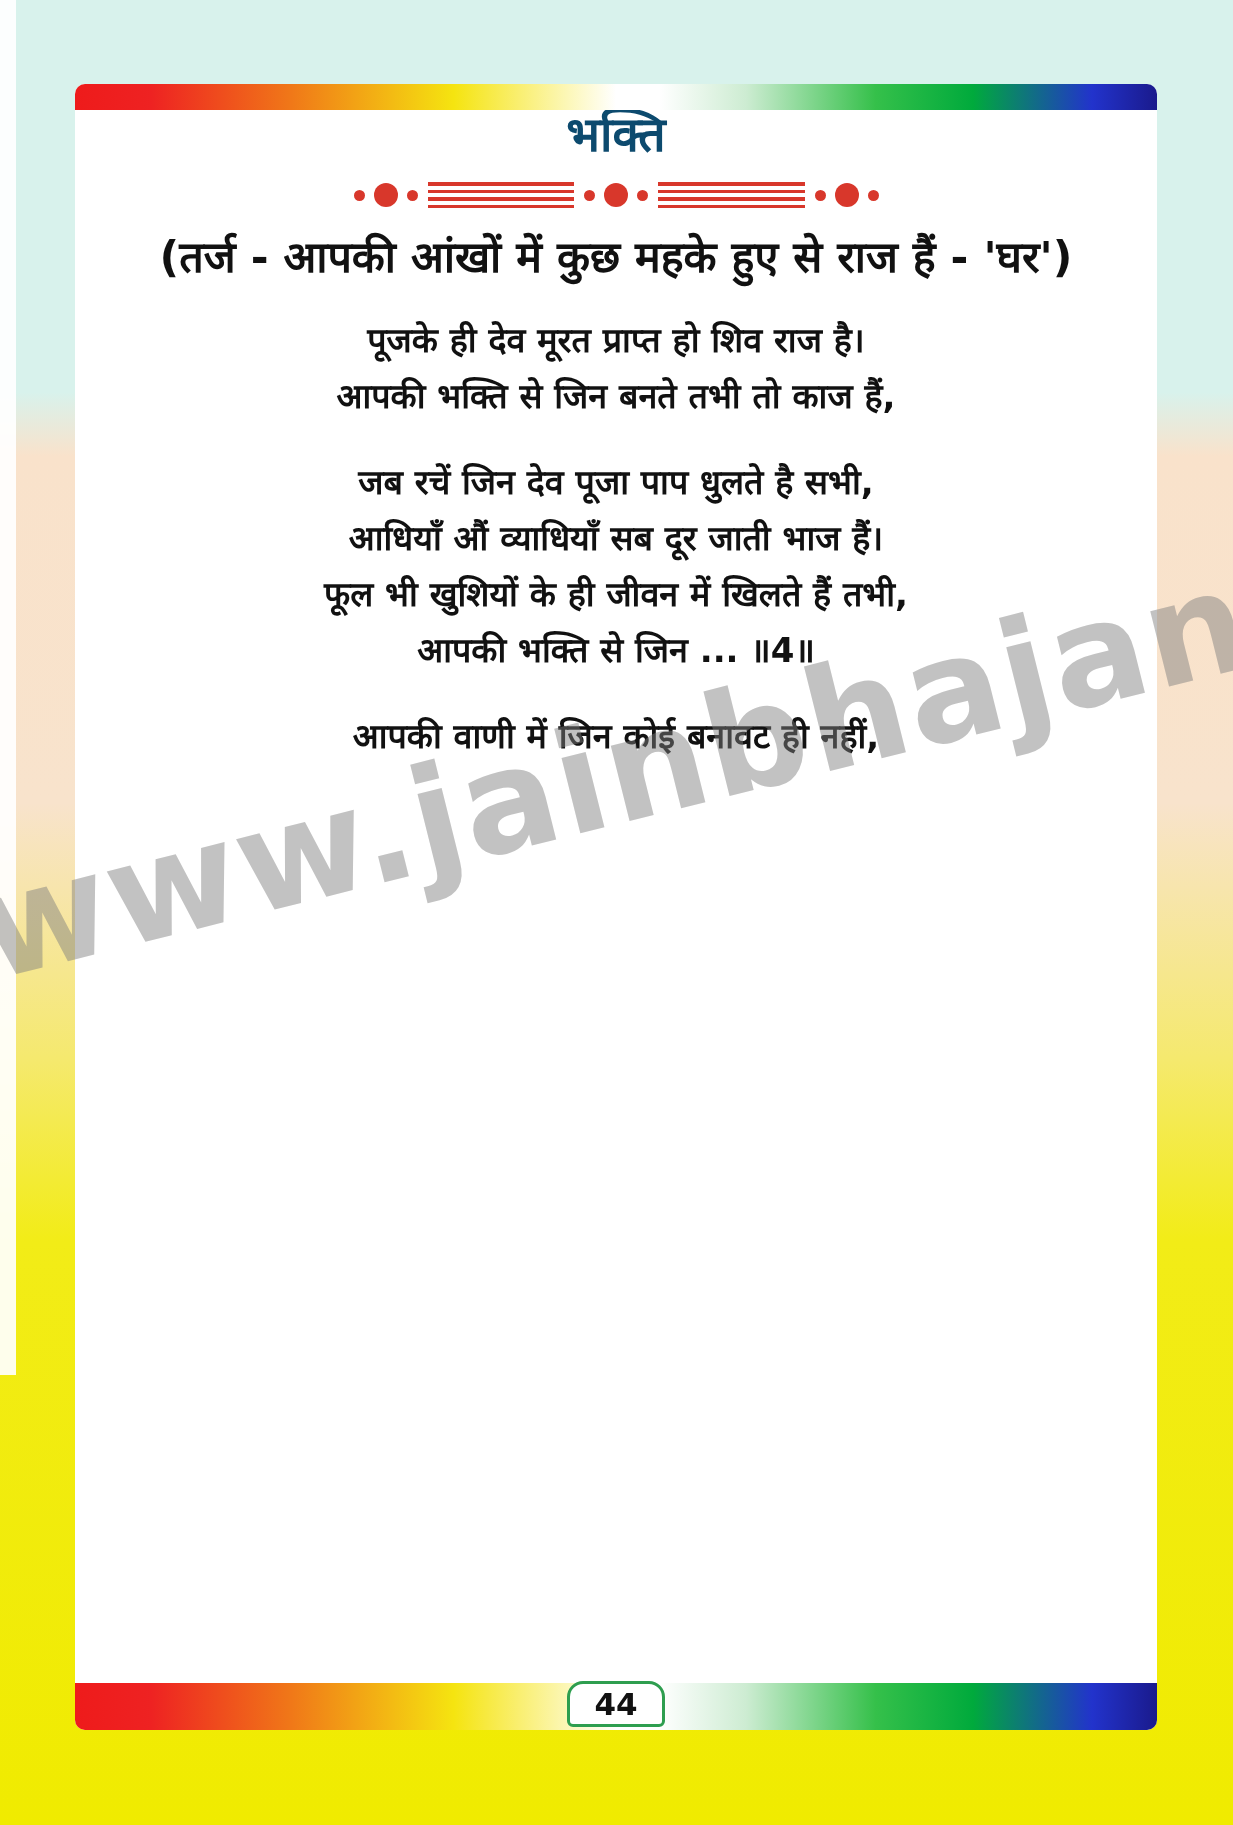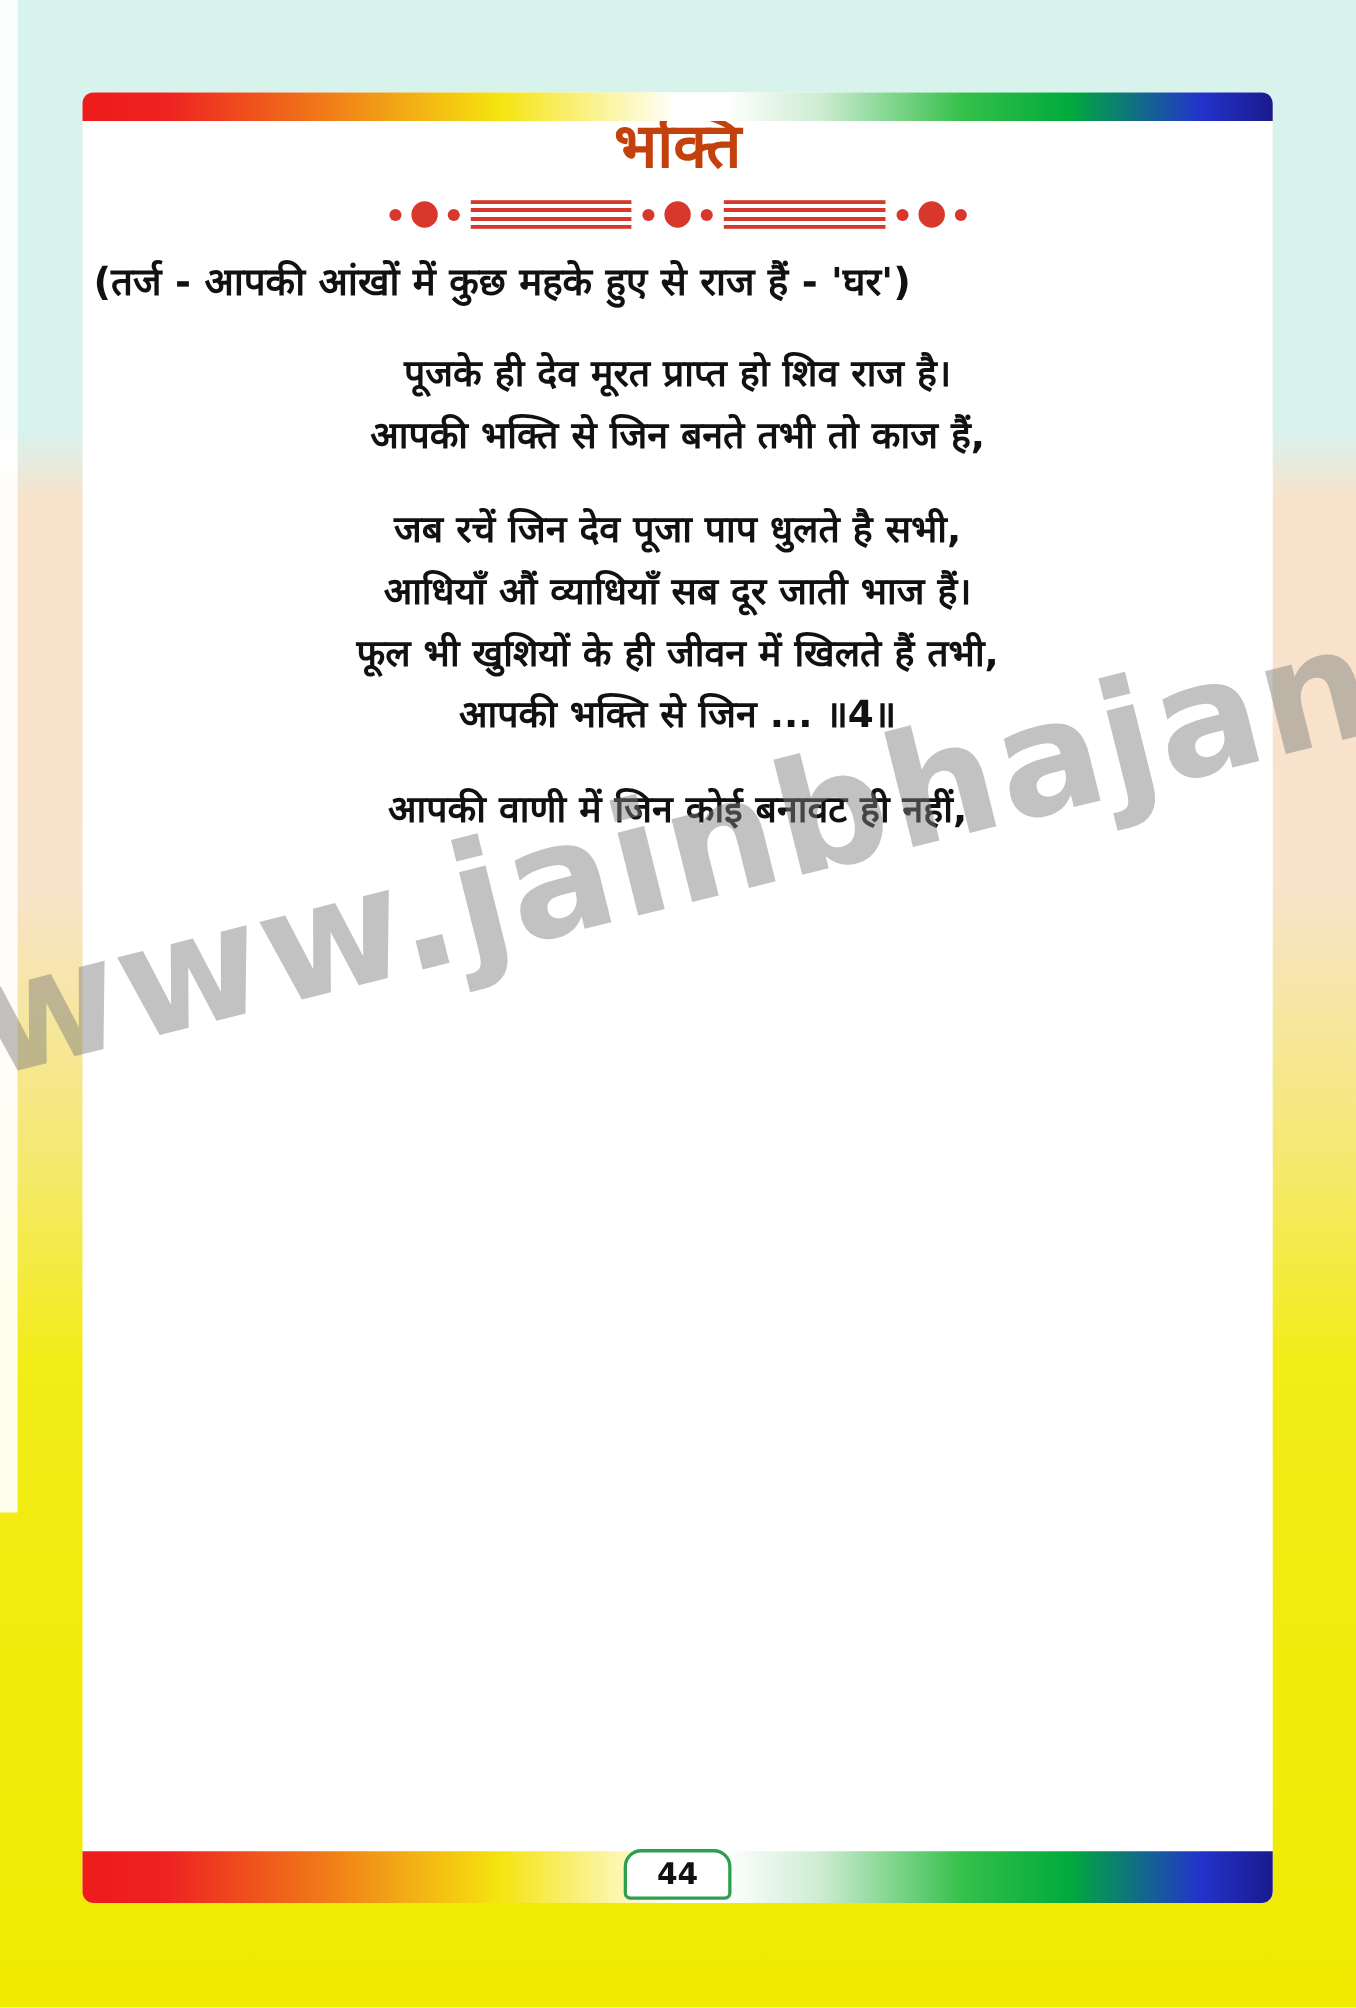--- a/index.html
+++ b/index.html
@@ -29,57 +29,57 @@
       #ffffff 50%, #ffffff 54%,
       #cdecd2 62%,
       #35c04a 74%,
       #00aa3c 83%,
       #2233cc 94%, #1a1a8c 100%);
   }
   .rainbow.top{top:0;height:26px;border-radius:10px 10px 0 0;}
   .rainbow.bottom{bottom:0;height:47px;border-radius:0 0 10px 10px;}
   .title{
     margin:22px 0 0 0;text-align:center;
-    font-size:56px;font-weight:bold;color:#c2410c;line-height:56px;
+    font-size:48px;font-weight:bold;color:#0c4a6e;line-height:56px;
   }
   .divider{
     margin:20px auto 0 auto;width:525px;height:26px;
     display:flex;align-items:center;gap:10px;
   }
   .dots{display:flex;align-items:center;gap:9px;}
   .dot-s{width:11px;height:11px;border-radius:50%;background:#d8372b;}
   .dot-b{width:24px;height:24px;border-radius:50%;background:#d8372b;}
   .dlines{
     flex:1;height:26px;
     background:repeating-linear-gradient(180deg,
       #d8372b 0px,#d8372b 3.5px,transparent 3.5px,transparent 7.5px);
   }
   .tune{
-    margin:24px 10px 0 10px;text-align:left;
-    font-size:35px;font-weight:600;color:#111;line-height:50px;
+    margin:24px 10px 0 10px;text-align:center;
+    font-size:43px;font-weight:600;color:#111;line-height:50px;
   }
   .stanza{margin-top:30px;}
   .vline{
     text-align:center;font-size:34px;font-weight:600;
     color:#111;line-height:56px;
   }
   .watermark{
     position:absolute;left:-40px;width:1320px;top:690px;
     text-align:center;font-size:142px;font-weight:bold;
     color:rgba(128,128,128,0.48);
     transform:rotate(-14deg);
     letter-spacing:2px;z-index:5;white-space:nowrap;
     pointer-events:none;
   }
   .pagenum-box{
     position:absolute;left:50%;bottom:3px;transform:translateX(-50%);
     width:92px;height:40px;background:#ffffff;
     border:3px solid #2e9e4f;border-radius:16px 16px 6px 6px;
     display:flex;align-items:center;justify-content:center;
-    font-size:27px;font-weight:bold;color:#111;z-index:2;margin-top:20px;
+    font-size:31px;font-weight:bold;color:#111;z-index:2;margin-top:20px;
   }
 </style>
 </head>
 <body>
 
 <div class="left-edge-strip"></div>
 
 <div class="page">
 
   <div class="rainbow top"></div>

